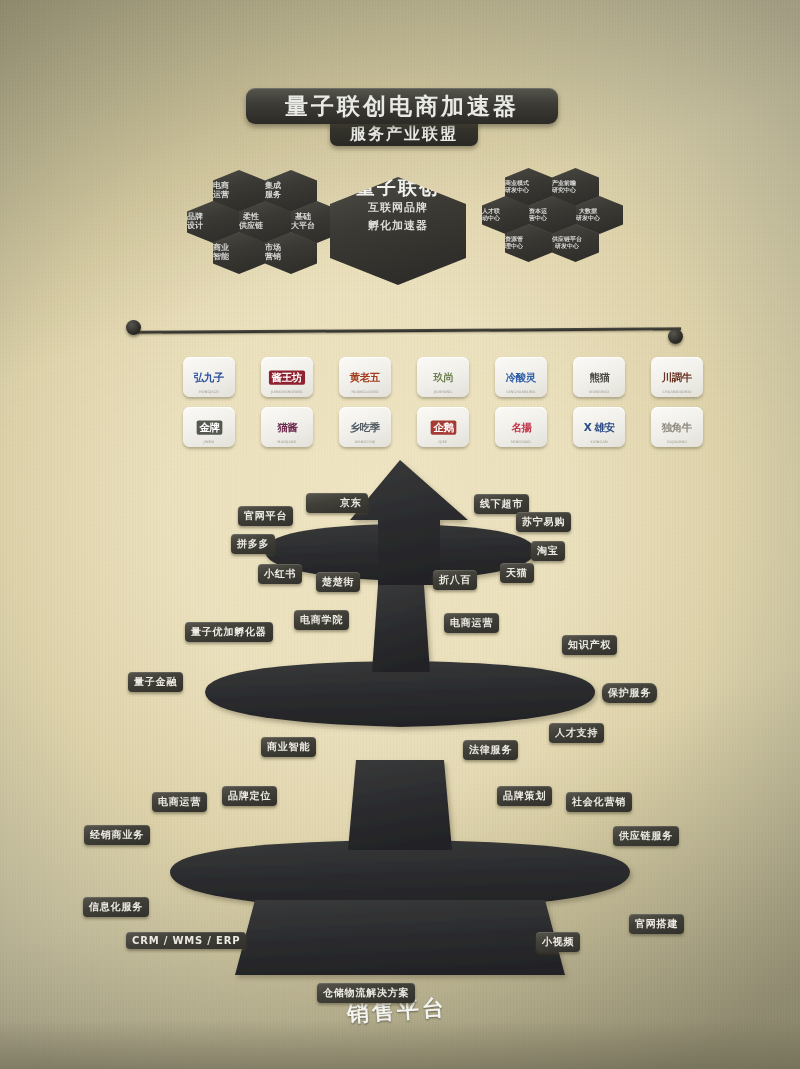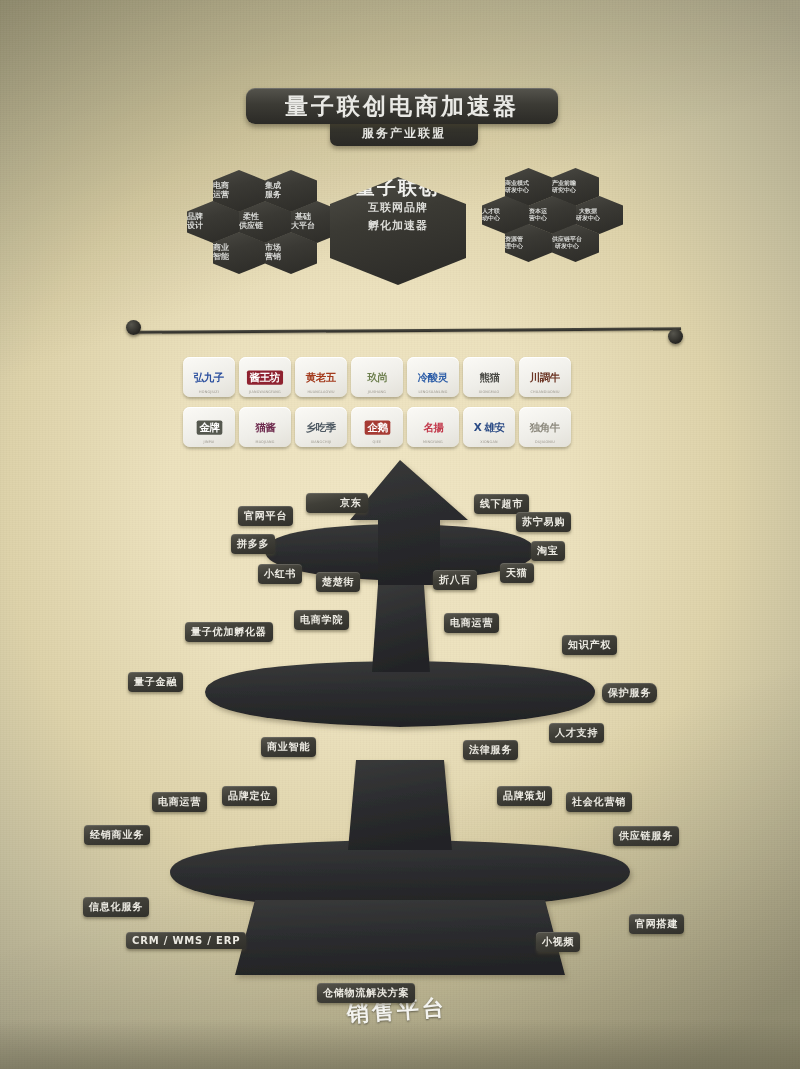--- a/index.html
+++ b/index.html
@@ -54,21 +54,21 @@
     left:246px;top:88px;width:312px;height:36px;
     border-radius:9px;
     font-size:23px;letter-spacing:3px;
     background:linear-gradient(180deg,#55544d 0%,#3c3b35 45%,#2b2a26 100%);
     box-shadow:0 3px 5px rgba(70,64,44,.5), inset 0 1px 0 rgba(255,255,255,.16);
     z-index:6;
   }
   #subtitle-board{
     left:330px;top:122px;width:148px;height:24px;
     border-radius:0 0 7px 7px;
-    font-size:12px;letter-spacing:2px;
+    font-size:16px;letter-spacing:2px;
     background:linear-gradient(180deg,#37362f 0%,#2a2925 100%);
     box-shadow:0 3px 4px rgba(70,64,44,.45);
     z-index:5;
   }
 
   
   .hexwrap{position:absolute;}
   .hex{
     position:absolute;
     background:linear-gradient(165deg,#4a4943 0%,#3a3934 40%,#2c2b27 100%);
@@ -109,21 +109,21 @@
   }
   #dot-left{left:126px;top:320px;}
   #dot-right{left:668px;top:329px;}
   #coop-banner{
     left:339px;top:315px;width:120px;height:29px;
     border-radius:3px;font-size:16px;letter-spacing:3px;
     z-index:3;
   }
 
   
-  .logo-row{position:absolute;display:flex;gap:4px;}
+  .logo-row{position:absolute;display:flex;gap:26px;}
   #logo-row-1{left:183px;top:357px;}
   #logo-row-2{left:183px;top:407px;}
   .logo-tile{
     width:52px;height:40px;border-radius:7px;
     background:linear-gradient(160deg,#fbfaf6 0%,#efeee9 55%,#e3e1d9 100%);
     box-shadow:0 2px 3px rgba(90,84,60,.4), inset 0 1px 0 #fff;
     display:flex;align-items:center;justify-content:center;
     overflow:hidden;position:relative;
   }
   .logo-mark{

